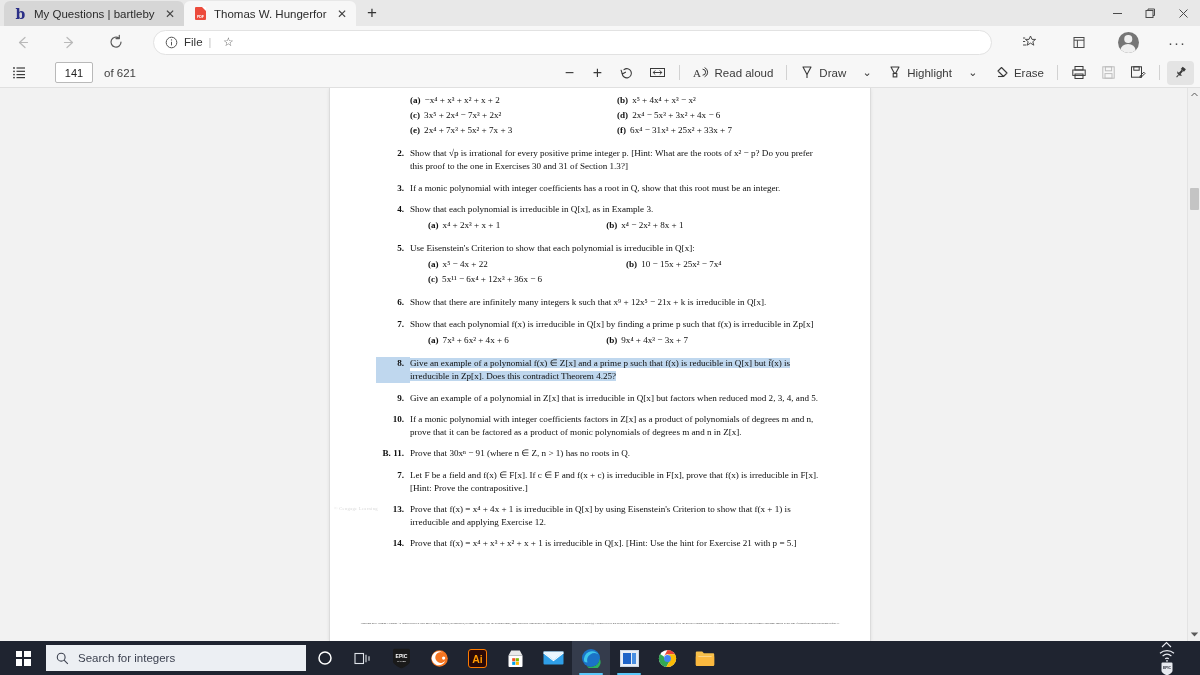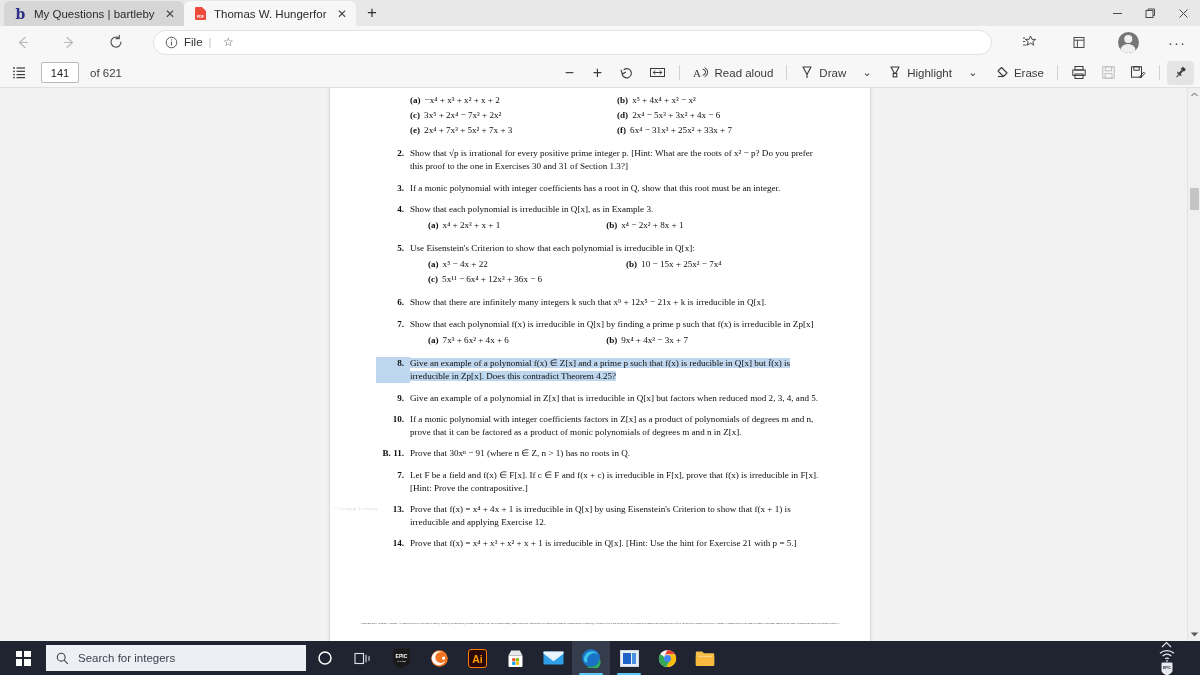--- a/index.html
+++ b/index.html
@@ -110,21 +110,21 @@
   .pbtn {
     height:24px; min-width:26px; border-radius:4px; display:flex;
     align-items:center; justify-content:center; gap:5px; padding:0 6px;
     color:#3a3a3a; font-size:11.5px; white-space:nowrap;
   }
   .pbtn.disabled { color:#bdbdbd; }
   .pbtn.pinned { background:#e4e4e4; }
   .pagebox {
     width:38px; height:21px; border:1px solid #b9b9b9; border-radius:2px;
     background:#fff; display:flex; align-items:center; justify-content:center;
-    font-size:11px; color:#222; margin-left:6px;
+    font-size:11px; color:#222; margin-left:20px;
   }
   .pagelabel { font-size:11.5px; color:#404040; margin-left:9px; }
   .vsep { width:1px; height:15px; background:#d2d2d2; margin:0 5px; flex:0 0 1px;}
   .spacer { flex:1; }
   .tb-center { display:flex; align-items:center; gap:2px; }
 
   
   .viewer {
     position:relative; height:553px; background:#f2f2f2;
     display:flex; justify-content:center; overflow:hidden;

